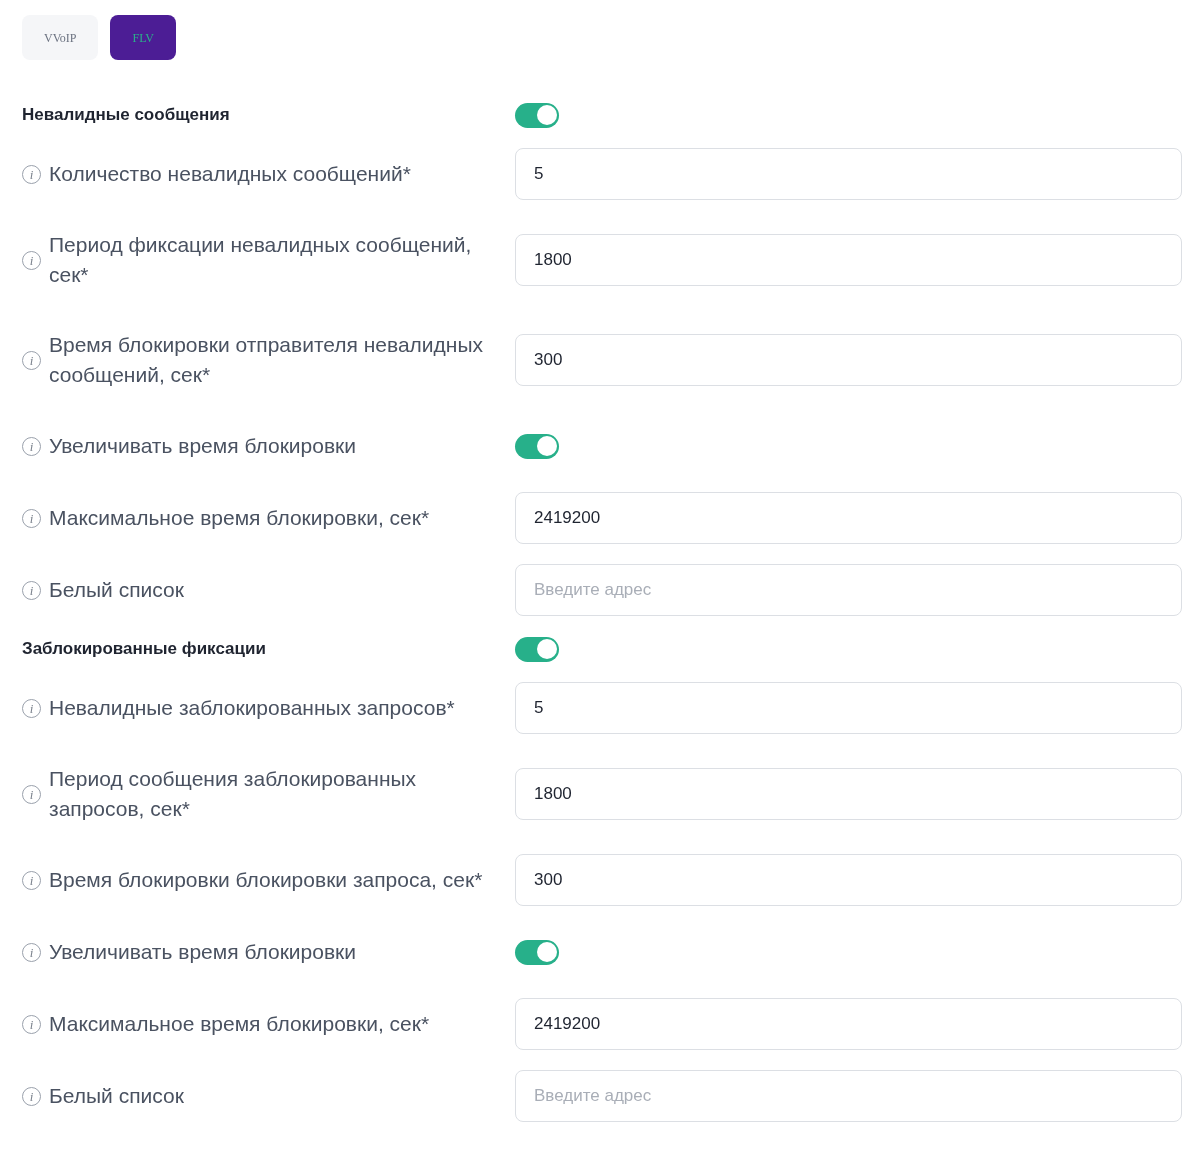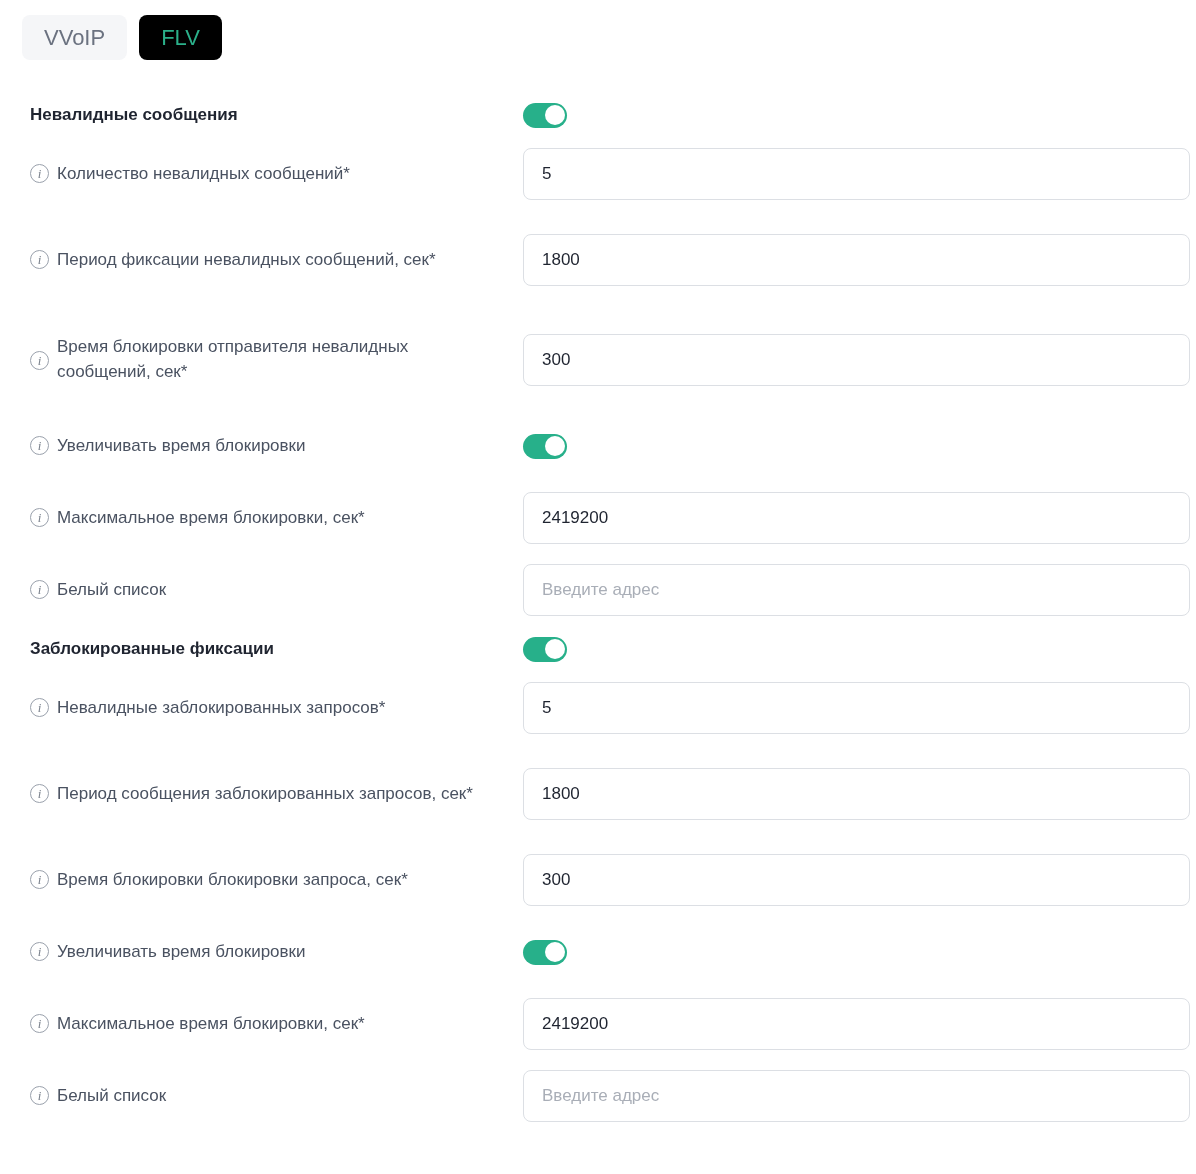--- a/index.html
+++ b/index.html
@@ -22,35 +22,36 @@
   }
   .tab {
     height: 45px;
     display: flex;
     align-items: center;
     justify-content: center;
     padding: 0 22px;
     border-radius: 8px;
     background: #f5f6f8;
     color: #6b7280;
-    font-size: 22px;
+    font-size: 12px;
     line-height: 1;
     cursor: pointer;
     user-select: none;
     white-space: nowrap;
+    font-family: Liberation Serif, serif;
   }
   .tab.active {
-    background: #000000;
+    background: #4c1d95;
     color: #2bb08a;
   }
 
   
   .form {
     position: absolute;
-    left: 8px; top: 92px;
+    left: 0; top: 92px;
     width: 1136px;
   }
 
   .row {
     position: relative;
     display: flex;
     align-items: center;
     min-height: 46px;
     padding-left: 22px;
     padding-right: 14px;
@@ -70,21 +71,21 @@
   }
 
   .section-title {
     font-size: 17px;
     font-weight: bold;
     color: #1f2430;
     line-height: 1.25;
   }
 
   .field-label {
-    font-size: 17px;
+    font-size: 21px;
     color: #4a5261;
     line-height: 1.45;
   }
 
   
   .info-icon {
     flex: 0 0 19px;
     width: 19px; height: 19px;
     border: 1.4px solid #9aa1ac;
     border-radius: 50%;

